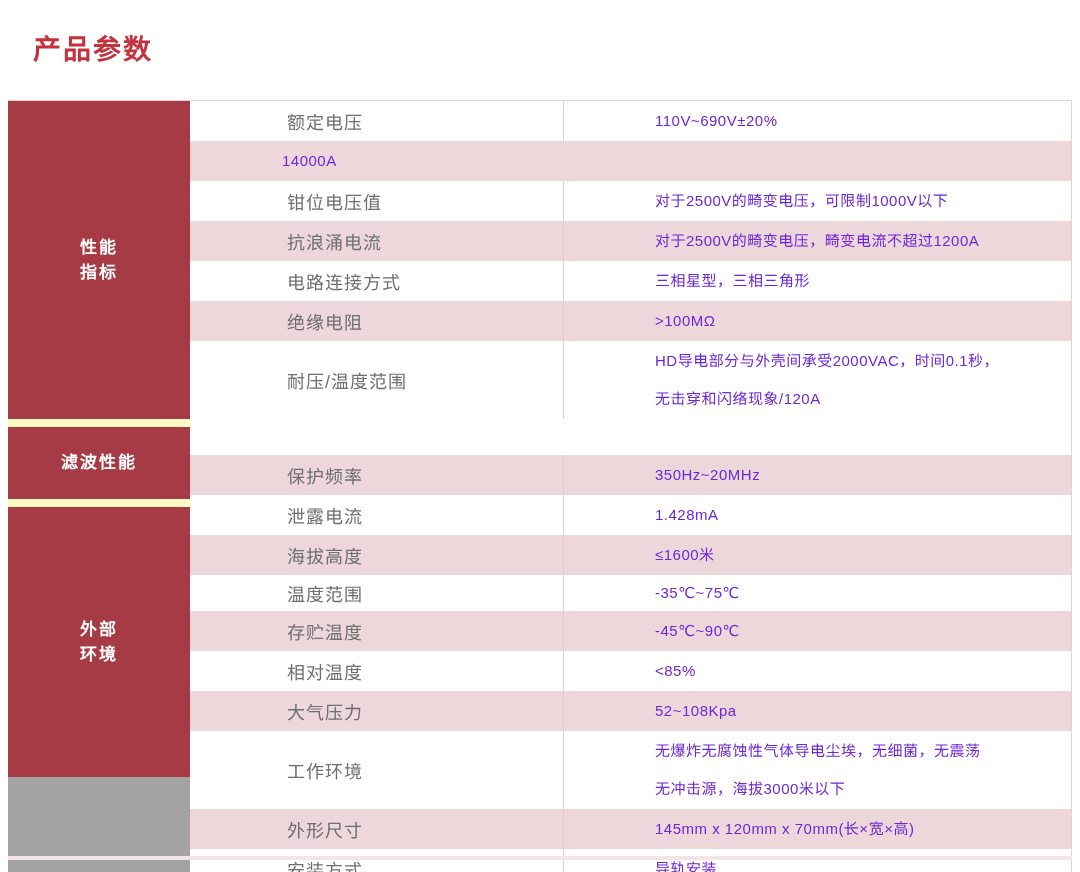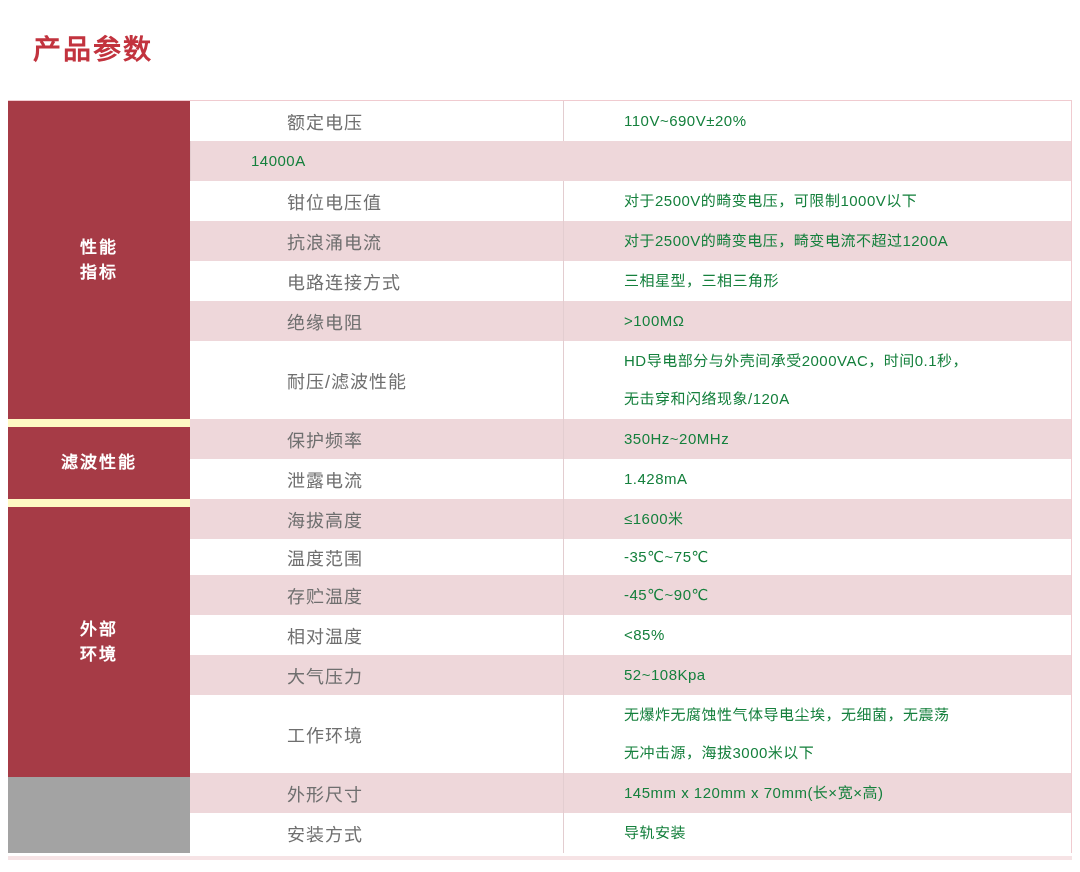--- a/index.html
+++ b/index.html
@@ -78,26 +78,26 @@
     display: flex;
     align-items: center;
     font-size: 18px;
     color: #6f6f6f;
     letter-spacing: 1px;
   }
   .param-value {
     flex: 1 1 auto;
     box-sizing: border-box;
     border-left: 1px solid #e3cdd0;
-    padding-left: 60px;
+    padding-left: 91px;
     display: flex;
     flex-direction: column;
     justify-content: center;
     font-size: 15px;
-    color: #15803d;
+    color: #6d28d9;
     letter-spacing: 0.5px;
   }
   .value-line { line-height: 1.2; }
   .param-row.tall .value-line + .value-line { margin-top: 20px; }
 </style>
 </head>
 <body>
 
 <div class="page-title">产品参数</div>
 
@@ -145,27 +145,27 @@
           <div class="value-line">三相星型，三相三角形</div>
         </div>
       </div>
       <div class="param-row stripe-odd" style="height: 40px;">
         <div class="param-name">绝缘电阻</div>
         <div class="param-value">
           <div class="value-line">&gt;100MΩ</div>
         </div>
       </div>
       <div class="param-row stripe-even tall" style="height: 78px;">
-        <div class="param-name">耐压/滤波性能</div>
+        <div class="param-name">耐压/温度范围</div>
         <div class="param-value">
           <div class="value-line">HD导电部分与外壳间承受2000VAC，时间0.1秒，</div>
           <div class="value-line">无击穿和闪络现象/120A</div>
         </div>
       </div>
-      <div class="param-row stripe-odd" style="height: 40px;">
+      <div class="param-row stripe-odd" style="height: 40px; margin-top: 36px;">
         <div class="param-name">保护频率</div>
         <div class="param-value">
           <div class="value-line">350Hz~20MHz</div>
         </div>
       </div>
       <div class="param-row stripe-even" style="height: 40px;">
         <div class="param-name">泄露电流</div>
         <div class="param-value">
           <div class="value-line">1.428mA</div>
         </div>

